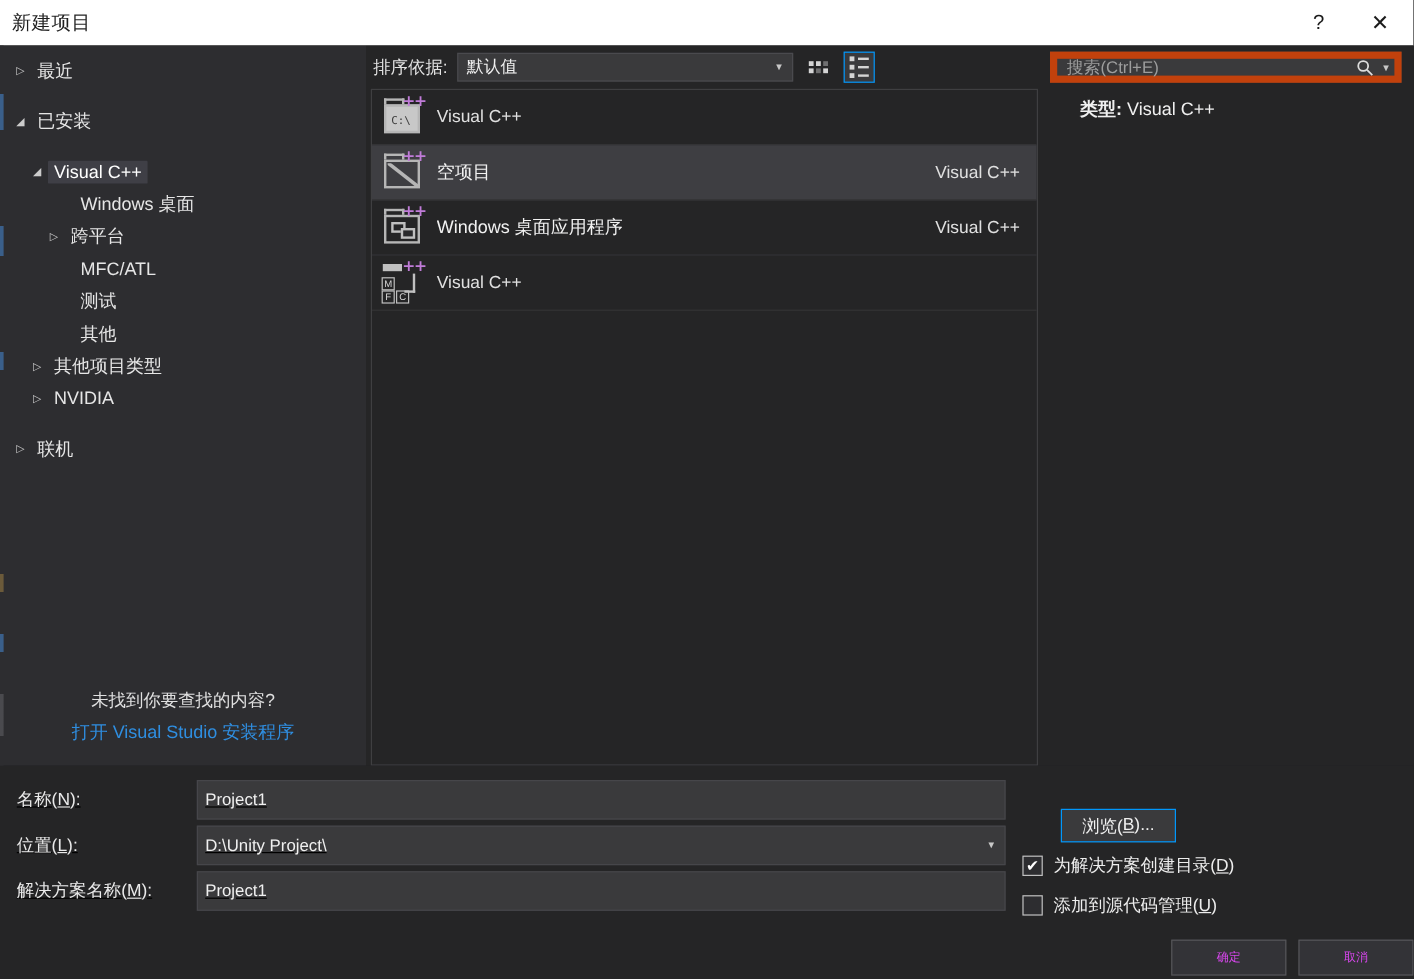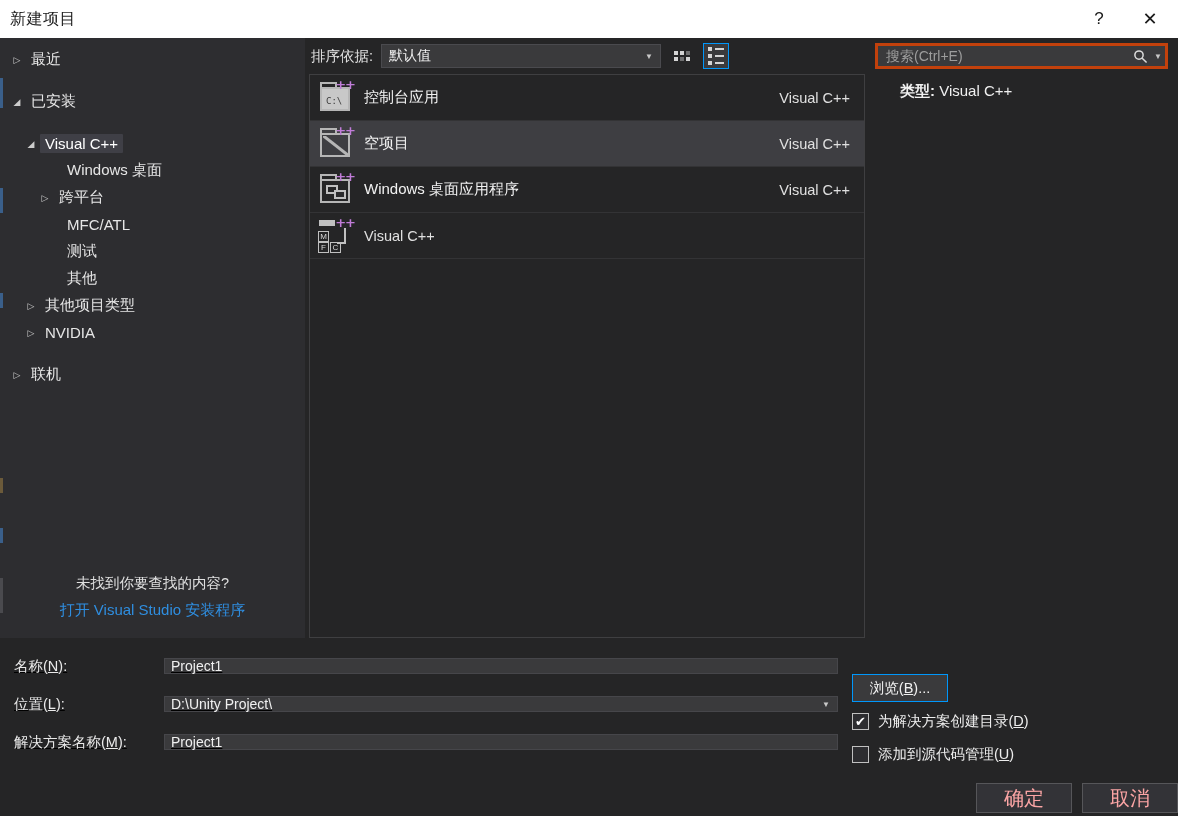--- a/index.html
+++ b/index.html
@@ -236,21 +236,21 @@
     background: #252526;
     padding: 0 10px;
     display: flex; flex-direction: column;
   }
   .search-wrap {
     height: 36px; min-height: 36px;
     display: flex; align-items: center;
   }
   .search-box {
     width: 100%; height: 26px;
-    background: #3a3a3c; border: 3px solid #c2410c;
+    background: #3a3a3c; border: 6px solid #c2410c;
     display: flex; align-items: center;
     padding-left: 8px; position: relative;
   }
   .search-box input {
     flex: 1; background: transparent; border: none; outline: none;
     font-size: 14px; color: #e8e8e8;
     font-family: "Liberation Sans", sans-serif;
   }
   .search-box input::placeholder { color: #9d9d9d; opacity: 1; }
   .search-ico {
@@ -280,41 +280,41 @@
     display: flex; align-items: center;
     height: 32px; margin-bottom: 6px;
     padding-left: 14px;
     text-decoration: underline;
   }
   .form-label {
     width: 150px; min-width: 150px;
     font-size: 14.5px; color: #eaeaea;
   }
   .form-field {
-    width: 674px; height: 16px;
+    width: 674px; height: 33px;
     background: #3a3a3c; border: 1px solid #46464a;
     display: flex; align-items: center;
     padding-left: 6px;
     font-size: 14px; color: #f0f0f0;
     position: relative;
   }
   .form-field.combo .arrow {
     position: absolute; right: 7px; top: 50%;
     transform: translateY(-50%); font-size: 8px; color: #c8c8c8;
   }
 
   .right-controls {
     position: absolute; left: 852px; top: 36px;
     width: 326px;
   }
   .browse-btn {
     width: 96px; height: 28px;
     background: #3a3a3c; border: 1px solid #0097fb;
     display: flex; align-items: center; justify-content: center;
-    font-size: 14.5px; color: #f0f0f0; cursor: default;
+    font-size: 14.5px; color: #f0f0f0; cursor: default; margin-left: 32px;
   }
   .checkrow {
     display: flex; align-items: center;
     height: 28px; margin-top: 5px;
   }
   .checkbox {
     width: 17px; height: 17px; min-width: 17px;
     border: 1px solid #c0c0c0; background: #2d2d30;
     display: flex; align-items: center; justify-content: center;
     color: #ffffff; font-size: 13px; line-height: 1;
@@ -324,21 +324,21 @@
 
   .footer-btns {
     position: absolute; right: 0px; bottom: 0px;
     display: flex; gap: 10px;
     padding-right: 0;
   }
   .fbtn {
     width: 96px; height: 30px;
     background: #333337; border: 1px solid #565659;
     display: flex; align-items: center; justify-content: center;
-    font-size: 20px; color: #fca5a5; cursor: default;
+    font-size: 10px; color: #d946ef; cursor: default;
   }
   .ul { text-decoration: underline; }
 </style>
 </head>
 <body>
 
 <div class="dialog">
 
   <div class="titlebar">
     <div class="titlebar-text">新建项目</div>
@@ -459,21 +459,20 @@
       <div class="list-panel">
 
         <div class="tmpl-row">
           <div class="tmpl-icon">
             <div class="ico-win ico-fill">
               <div class="tab"></div>
               <div class="ico-cmd">C:\</div>
             </div>
             <span class="plusplus">++</span>
           </div>
-          <div class="tmpl-name">控制台应用</div>
           <div class="tmpl-lang">Visual C++</div>
         </div>
 
         <div class="tmpl-row selected">
           <div class="tmpl-icon">
             <div class="ico-win ico-outline">
               <div class="tab"></div>
               <div class="ico-slash"></div>
             </div>
             <span class="plusplus">++</span>

